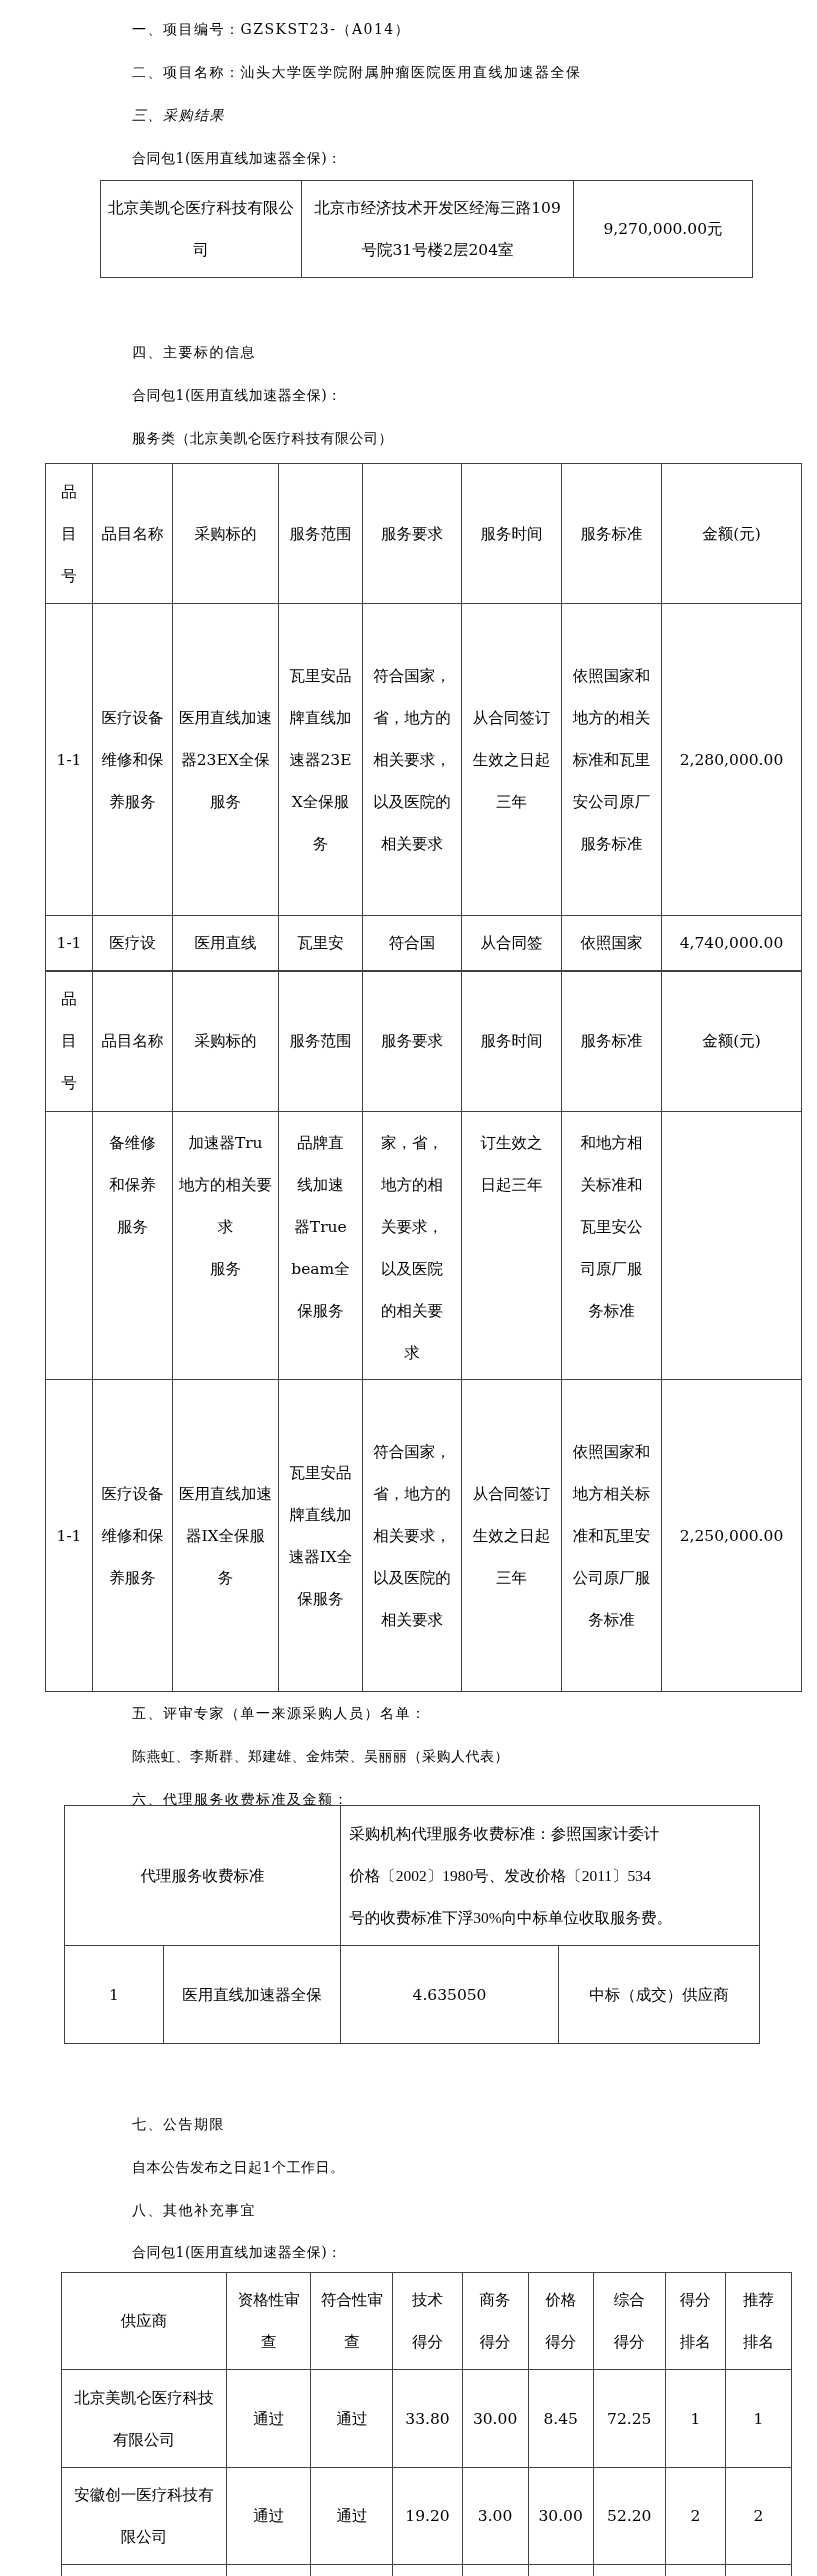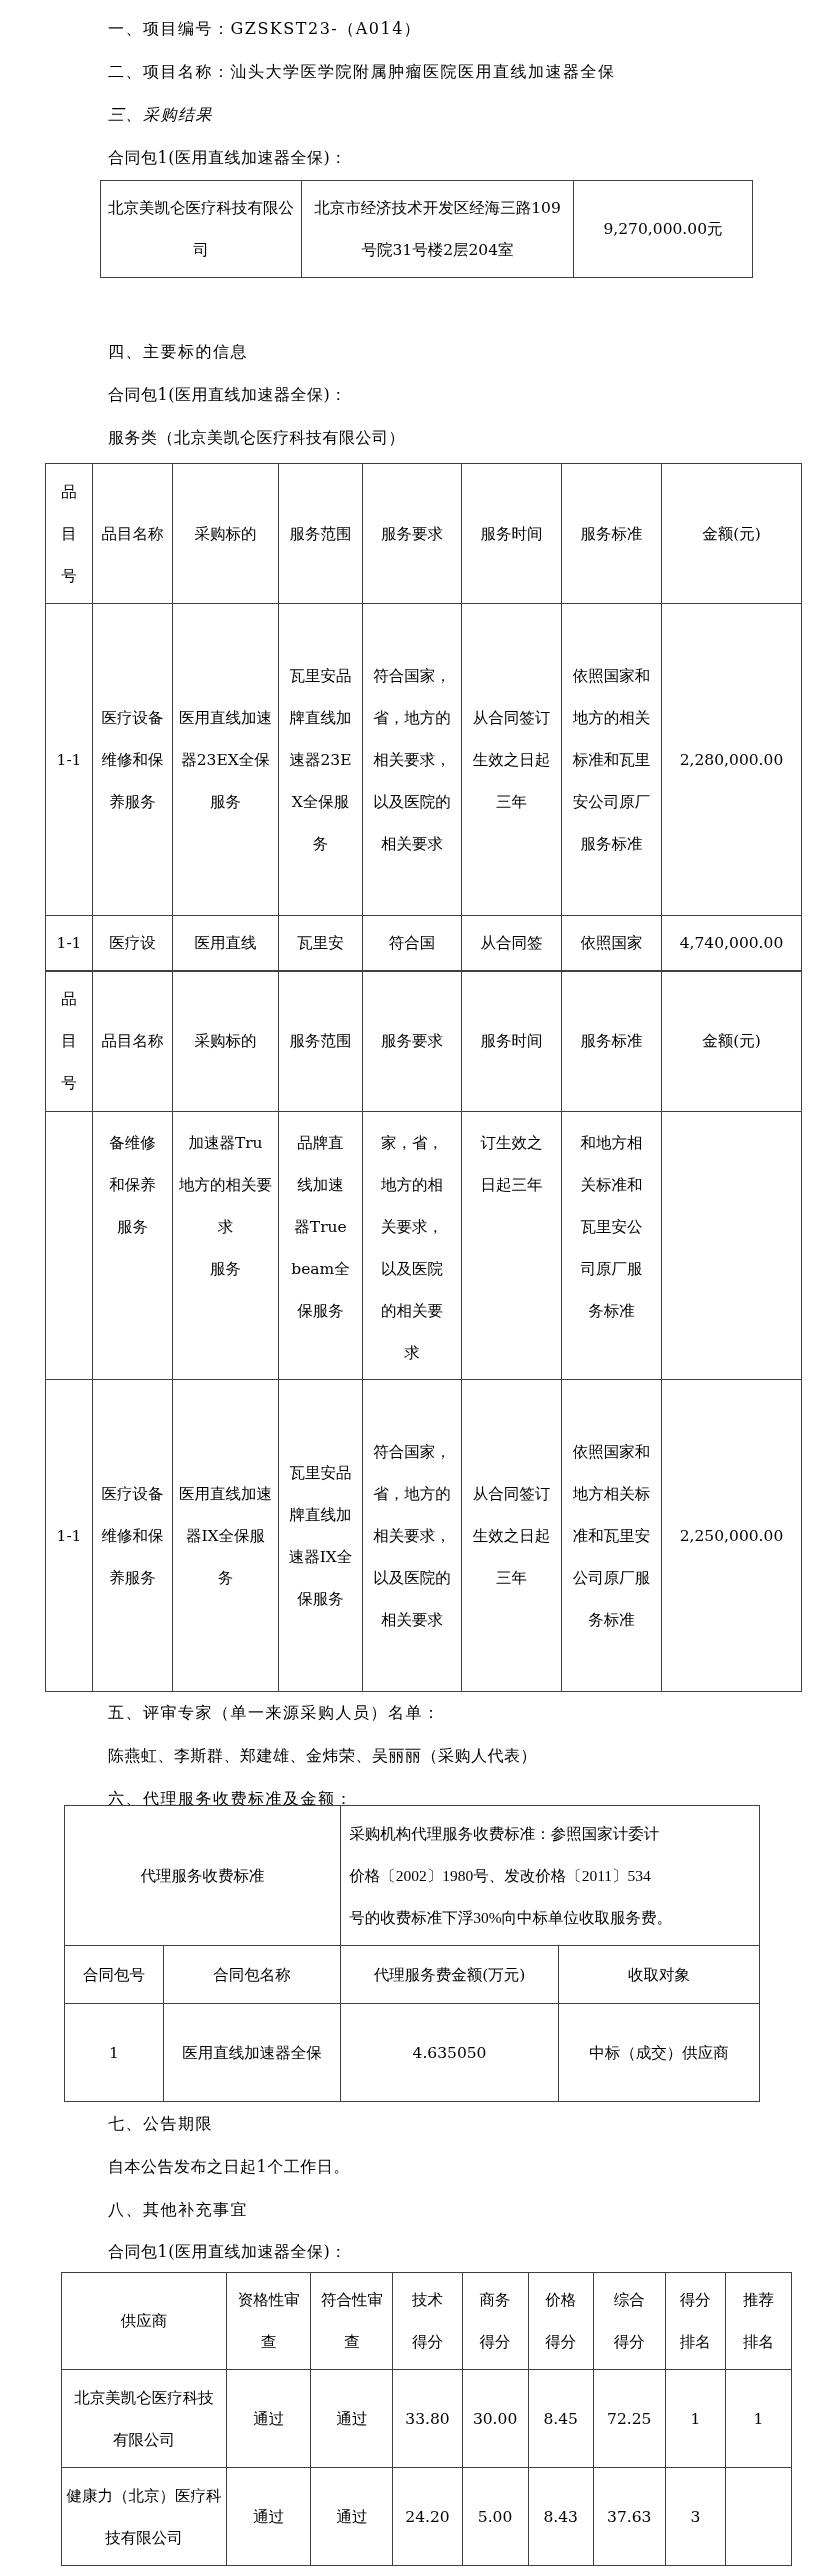--- a/index.html
+++ b/index.html
@@ -2,21 +2,21 @@
 <html style="font-size:8.2px"><head>
 <meta charset="utf-8">
 <style>
   html, body { margin: 0; padding: 0; background: #ffffff; }
   body {
     width: 818px; height: 3282px; position: relative; overflow: hidden;
     font-family: "DejaVu Serif", "Liberation Serif", serif;
     color: #000000;
   }
   .line {
-    position: absolute; left: 108px; font-size: 16px; line-height: 20.6px;
+    position: absolute; left: 132px; font-size: 14px; line-height: 20.6px;
     white-space: nowrap; letter-spacing: 1.5px;
   }
   .line.plain { letter-spacing: 0.5px; }
   .tbl {
     position: absolute; border-collapse: collapse; table-layout: fixed;
     font-size: 15.5px;
   }
   .tbl td {
     border: 1px solid #404040; text-align: center; vertical-align: middle;
     padding: 0 5.2px; line-height: 42px; word-break: break-all;
@@ -170,26 +170,20 @@
       <col style="width:201px">
     </colgroup>
   <tbody>
       <tr style="height:140px;">
     <td colspan="2">代理服务收费标准</td>
     <td colspan="2" class="left" style="padding:0 8.2px; line-height:42px; letter-spacing:0;">
       <span style="display:block; white-space:nowrap;">采购机构代理服务收费标准：参照国家计委计</span>
       <span style="display:block; white-space:nowrap;">价格〔2002〕1980号、发改价格〔2011〕534</span>
       <span style="display:block; white-space:nowrap;">号的收费标准下浮30%向中标单位收取服务费。</span>
     </td>
-  </tr>
-  <tr style="height:58px;">
-    <td>合同包号</td>
-    <td>合同包名称</td>
-    <td style="white-space:nowrap; padding:0 2.1px;">代理服务费金额(万元)</td>
-    <td>收取对象</td>
   </tr>
   <tr style="height:98px;">
     <td>1</td>
     <td>医用直线加速器全保</td>
     <td>4.635050</td>
     <td style="white-space:nowrap;">中标（成交）供应商</td>
   </tr>
 </tbody>
   </table>
 
@@ -226,20 +220,31 @@
     <td style="padding:0 10.3px;">北京美凯仑医疗科技有限公司</td>
     <td>通过</td>
     <td>通过</td>
     <td style="padding:0 1px;">33.80</td>
     <td style="padding:0 1px;">30.00</td>
     <td style="padding:0 1px;">8.45</td>
     <td style="padding:0 1px;">72.25</td>
     <td>1</td>
     <td>1</td>
   </tr>
+  <tr style="height:97px;">
+    <td style="padding:0 10.3px;">安徽创一医疗科技有限公司</td>
+    <td>通过</td>
+    <td>通过</td>
+    <td style="padding:0 1px;">19.20</td>
+    <td style="padding:0 1px;">3.00</td>
+    <td style="padding:0 1px;">30.00</td>
+    <td style="padding:0 1px;">52.20</td>
+    <td>2</td>
+    <td>2</td>
+  </tr>
   <tr style="height:98px;">
     <td style="padding:0 4.1px;">健康力（北京）医疗科技有限公司</td>
     <td>通过</td>
     <td>通过</td>
     <td style="padding:0 1px;">24.20</td>
     <td style="padding:0 1px;">5.00</td>
     <td style="padding:0 1px;">8.43</td>
     <td style="padding:0 1px;">37.63</td>
     <td>3</td>
     <td></td>

